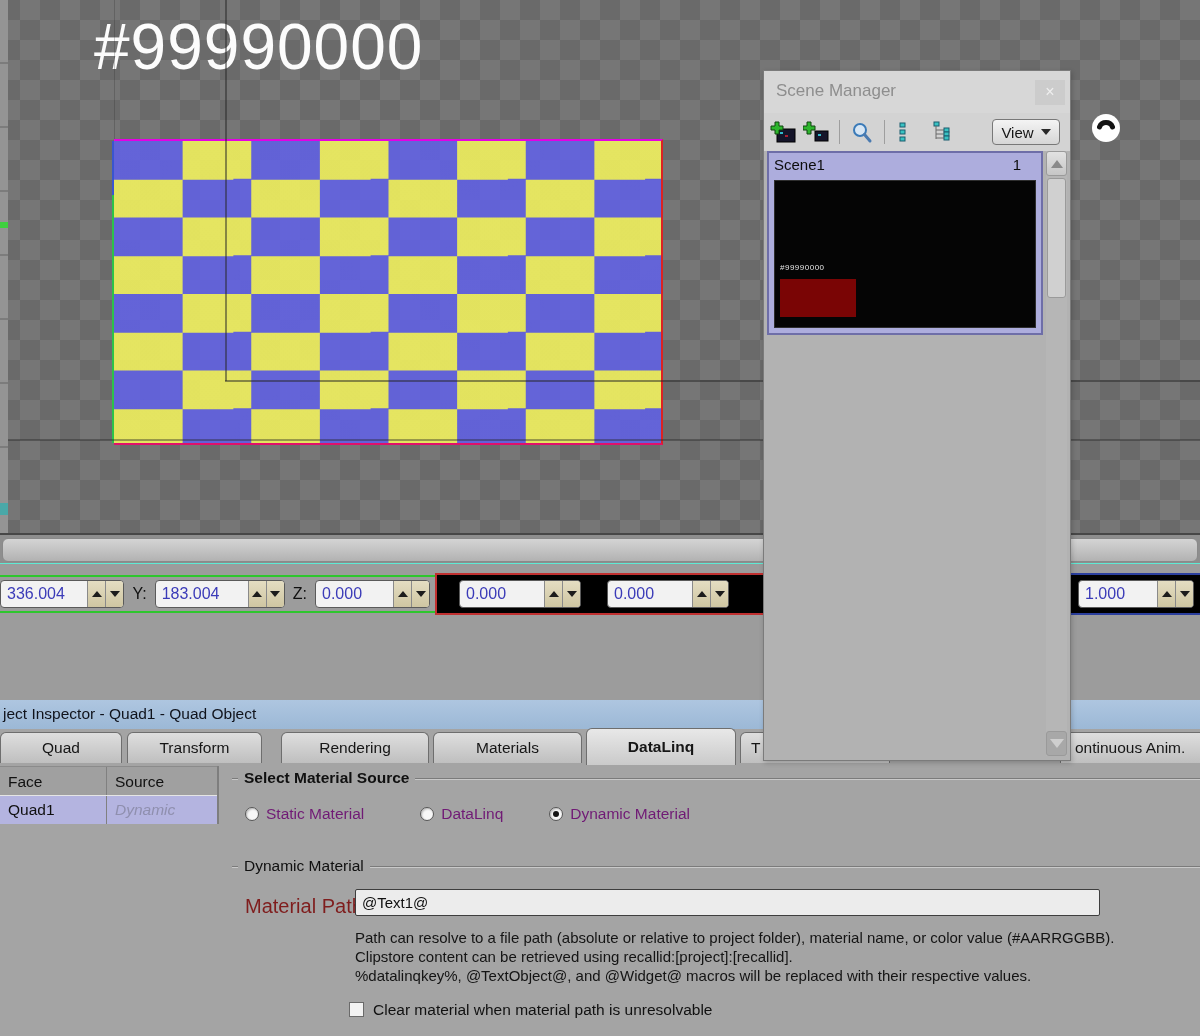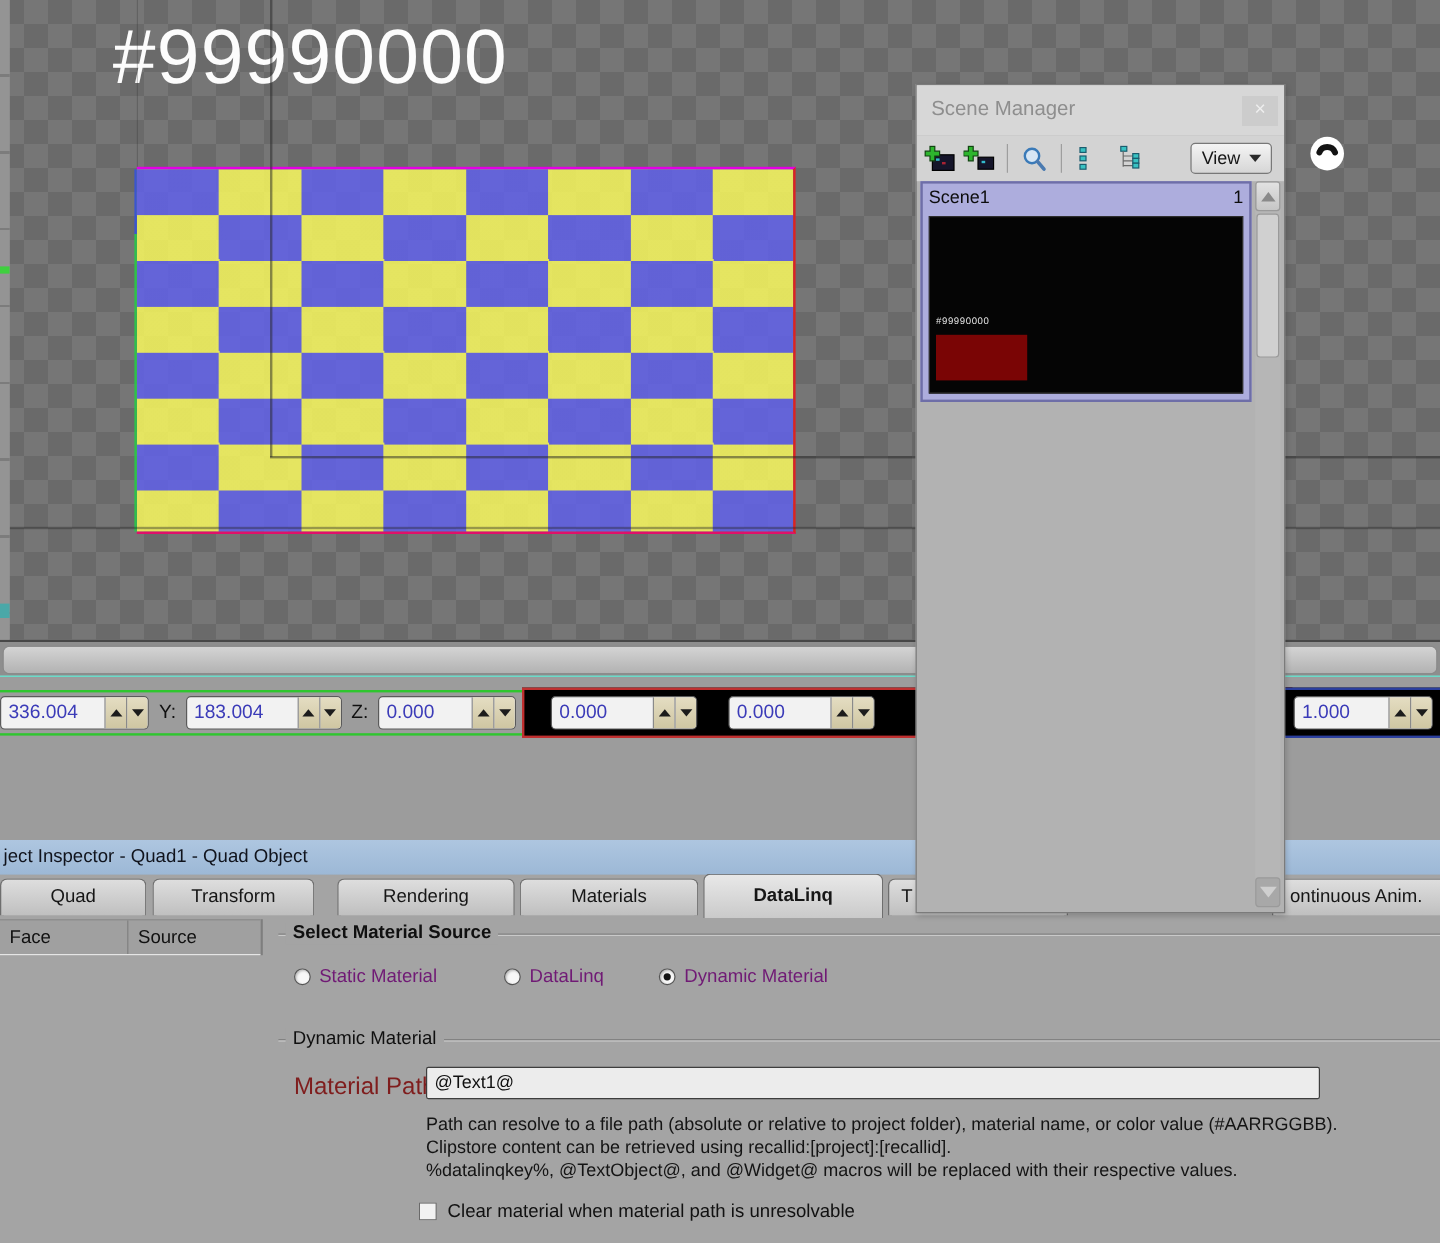--- a/index.html
+++ b/index.html
@@ -106,21 +106,21 @@
     font-size:16px; text-align:center; padding-top:3px; }
   #panel-toolbar { position:absolute; left:0; top:42px; width:100%; height:38px; background:#d3d3d3;
     display:flex; align-items:center; gap:7px; padding:0 6px; }
   .tsep { width:1px; height:24px; background:#9e9e9e; margin:0 3px; }
   .ticon { display:grid; place-items:center; }
   #view-btn { margin-left:auto; margin-right:4px; width:68px; height:26px; background:linear-gradient(#f4f4f4,#d6d6d6);
     border:1px solid #787878; border-radius:4px; display:flex; align-items:center; justify-content:center; gap:7px;
     font-size:15px; color:#151515; }
   #view-caret { width:0; height:0; border-left:5px solid transparent; border-right:5px solid transparent; border-top:6px solid #2a2a2a; }
   #scene-list { position:absolute; left:3px; top:80px; width:276px; height:184px; background:#adaddd; border:2px solid #6e6ea8; }
-  #scene-head { display:flex; justify-content:space-between; height:25px; padding:3px 5px 0 5px; }
+  #scene-head { display:flex; justify-content:space-between; height:25px; padding:3px 20px 0 5px; }
   #scene-head span { font-size:15px; color:#0d0d0d; }
   #scene-preview { position:absolute; left:5px; top:27px; width:262px; height:148px; background:#050505; border:1px solid #2e2e2e; }
   #preview-label { position:absolute; left:5px; top:82px; font-size:8px; color:#e6e6e6; letter-spacing:.5px; }
   #preview-rect { position:absolute; left:5px; top:98px; width:76px; height:38px; background:#7a0505; }
   #panel-scroll { position:absolute; right:3px; top:80px; width:21px; height:605px; background:#b6b6b6; }
   .sbtn { position:absolute; left:0; width:21px; height:25px; background:linear-gradient(#e2e2e2,#c6c6c6);
     border:1px solid #9a9a9a; border-radius:3px; display:grid; place-items:center; }
   #sbtn-up { top:0; } #sbtn-down { top:580px; background:#a8a8a8; border-color:#9a9a9a; }
   #sb-thumb { position:absolute; left:1px; top:27px; width:19px; height:120px; background:#d0d0d0; border:1px solid #9a9a9a; border-radius:3px; }
   .tri-up-g { width:0; height:0; border-left:6px solid transparent; border-right:6px solid transparent; border-bottom:8px solid #8a8a8a; }
@@ -231,20 +231,24 @@
     <div class="tab active" id="tab-4">DataLinq</div>
     <div class="tab" id="tab-5">T</div>
     <div class="tab" id="tab-6">ontinuous Anim.</div>
   </div>
 
   <div id="face-table" class="abs">
     <div class="ft-head">
       <div class="ft-c1">Face</div>
       <div class="ft-c2">Source</div>
     </div>
+    <div class="ft-row">
+      <div class="ft-c1 ft-face">Quad1</div>
+      <div class="ft-c2 ft-source">Dynamic</div>
+    </div>
   </div>
 
   <div id="gline-1" class="groupline"></div>
   <div id="legend-1" class="legend">Select Material Source</div>
   <div id="radio-row" class="abs">
     <div class="radio-item" id="radio-item-0">
       <div class="radio"></div>
       <span class="radio-label">Static Material</span>
     </div>
     <div class="radio-item" id="radio-item-1">

